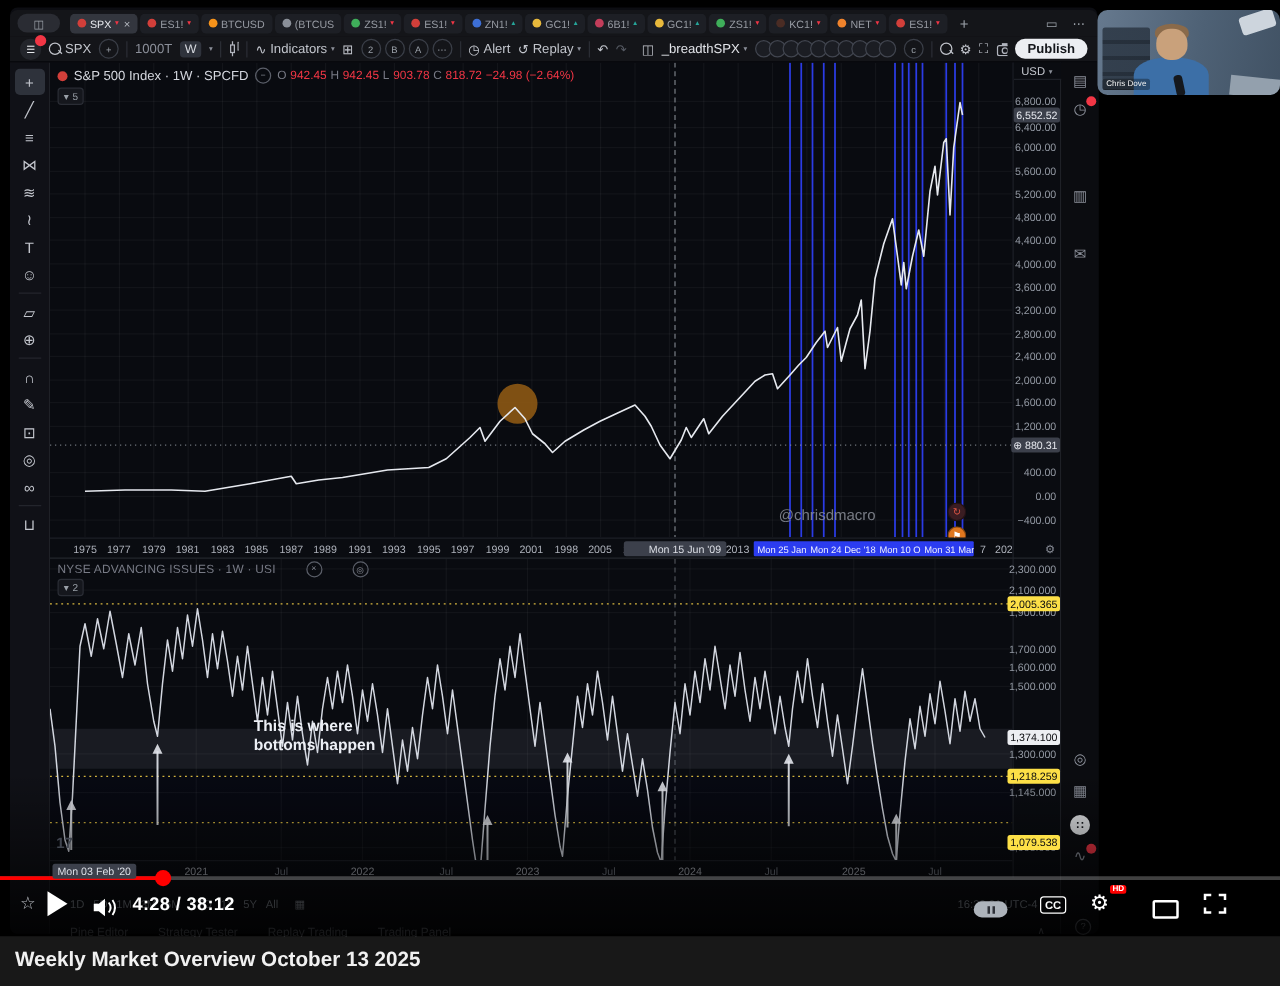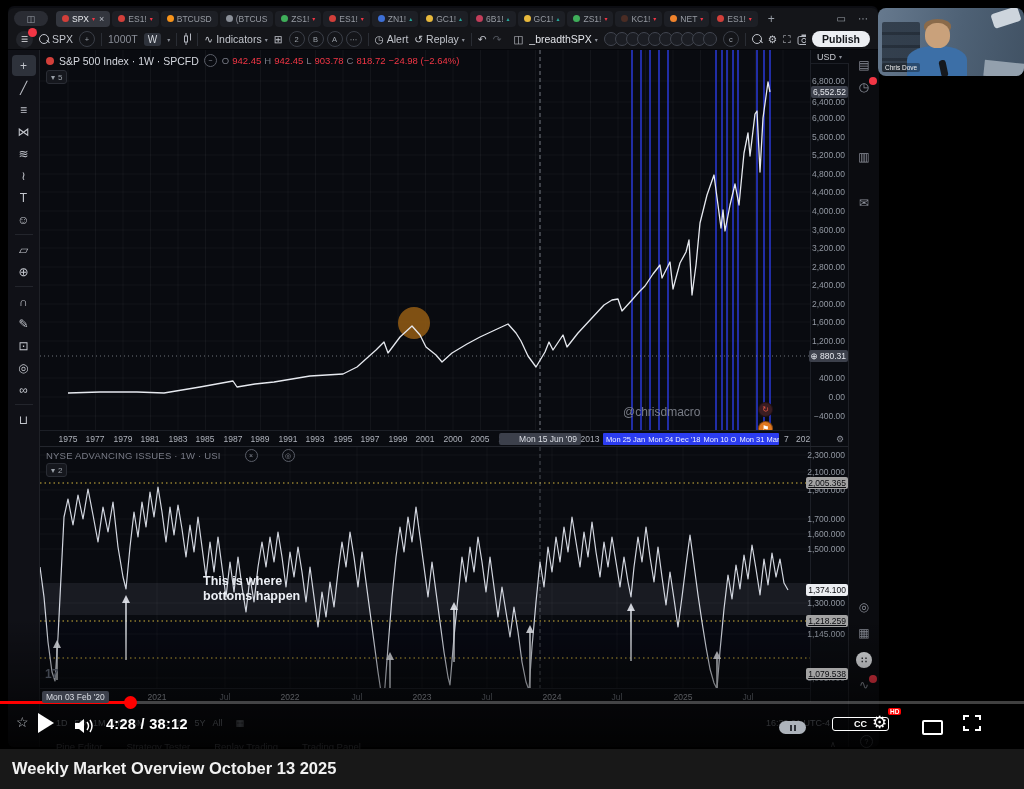--- a/index.html
+++ b/index.html
@@ -42,21 +42,21 @@
   #p1wrap{position:absolute;left:0;top:0;width:770px;height:380px;overflow:hidden;}
   #p2wrap{position:absolute;left:0;top:397px;width:770px;height:241px;overflow:hidden;}
   .axisrow1{position:absolute;left:0;top:380px;width:770px;height:17px;border-top:1px solid #1c1f26;background:#0a0c11;}
   .axisrow2{position:absolute;left:0;top:638px;width:770px;height:14px;border-top:1px solid #1c1f26;background:#0a0c11;}
   .axiscol{position:absolute;left:770px;top:0;width:38px;height:652px;border-left:1px solid #1c1f26;background:#0a0c11;font-size:8.5px;color:#9298a2;}
   .panesep{position:absolute;left:0;top:396px;width:808px;height:1px;background:#23262d;}
   .usdhead{position:absolute;left:0;top:0;width:100%;height:14px;display:flex;align-items:center;gap:3px;padding-left:6px;box-sizing:border-box;color:#c6c9d0;font-size:9px;border-bottom:1px solid #1c1f26;background:#0a0c11;z-index:2;}
   .tick{position:absolute;right:4px;transform:translateY(-50%);white-space:nowrap;}
   .chip{position:absolute;right:1px;transform:translateY(-50%);padding:1px 2px;border-radius:2px;font-size:8.5px;white-space:nowrap;z-index:3;}
   .chip.dark{background:#3c404b;color:#e6e8ee;}
-  .chip.yellow{background:#a3a3a3;color:#0b0c10;text-decoration:underline;}
+  .chip.yellow{background:#fde047;color:#0b0c10;}
   .chip.white{background:#eceef2;color:#0b0c10;}
   .cornergear{position:absolute;right:5px;top:384px;color:#8b8f99;font-size:9px;}
   .yearlb{position:absolute;transform:translateX(-50%);top:3px;font-size:8.5px;color:#aeb2bb;white-space:nowrap;}
   .yearlb.minor{color:#767b85;}
   .fraglb{position:absolute;top:3px;font-size:8.5px;color:#aeb2bb;white-space:nowrap;}
   .timetag{position:absolute;top:2px;transform:translateX(-50%);background:#3c404b;color:#dcdfe6;font-size:8.5px;padding:1px 4px;border-radius:2px;white-space:nowrap;z-index:3;}
   .timetag.left{transform:none;}
   .bluebar{position:absolute;left:563px;top:2px;width:176px;height:12px;background:#2b3cf0;display:flex;align-items:center;gap:3px;padding:0 3px;box-sizing:border-box;overflow:hidden;border-radius:1px;z-index:2;}
   .bluebar span{color:#eef0ff;font-size:7.5px;white-space:nowrap;}
 
@@ -89,21 +89,21 @@
   .shade{position:absolute;left:0;top:618px;width:1024px;height:131px;background:linear-gradient(180deg,rgba(0,0,0,0) 0%,rgba(0,0,0,.45) 55%,rgba(0,0,0,.85) 100%);pointer-events:none;}
   .vptrack{position:absolute;left:0;top:701px;width:1024px;height:3px;background:rgba(255,255,255,.25);}
   .vpplayed{position:absolute;left:0;top:0;height:3px;background:#f00;}
   .vpknob{position:absolute;top:-5px;width:13px;height:13px;border-radius:50%;background:#f00;}
   .star{position:absolute;left:16px;top:714px;color:#b9bdc3;font-size:14px;}
   .play{position:absolute;left:38px;top:713px;width:0;height:0;border-left:16px solid #fff;border-top:10px solid transparent;border-bottom:10px solid transparent;}
   .speaker{position:absolute;left:74px;top:718px;}
   .vtime{position:absolute;left:106px;top:716px;font-size:14.5px;color:#fff;font-weight:700;letter-spacing:.3px;}
   .pausepill{position:absolute;left:779px;top:721px;width:27px;height:13px;background:#adb3bb;border-radius:7px;display:flex;align-items:center;justify-content:center;gap:2px;}
   .pausepill i{width:2px;height:6px;background:#2e3138;}
-  .ccbtn{position:absolute;left:832px;top:717px;border:1.6px solid #fff;border-radius:3px;color:#fff;font-size:9px;font-weight:700;padding:1px 21px;}
+  .ccbtn{position:absolute;left:832px;top:717px;border:1.6px solid #fff;border-radius:3px;color:#fff;font-size:9px;font-weight:700;padding:1px 3px;}
   .gearbtn{position:absolute;left:872px;top:712px;color:#fff;font-size:17px;}
   .hdbadge{position:absolute;left:888px;top:708px;background:#f00;color:#fff;font-size:6.5px;font-weight:700;padding:0 2px;border-radius:2px;}
   .minibtn{position:absolute;left:922px;top:720px;width:17px;height:11px;border:2px solid #fff;border-radius:2px;}
   .fsbtn{position:absolute;left:962px;top:714px;}
 
   .titlebar{position:absolute;left:0;top:749px;width:1024px;height:40px;background:#181818;}
   .vtitle{position:absolute;left:12px;top:10px;font-size:16.5px;font-weight:700;color:#f1f1f1;}
 
   
   .webcam{position:absolute;left:878px;top:8px;width:146px;height:68px;border-radius:8px;overflow:hidden;background:linear-gradient(100deg,#66798e,#4e6175 55%,#415264);}
@@ -416,21 +416,21 @@
           <span class="yearlb" style="left: 138px;">1983</span>
           <span class="yearlb" style="left: 165px;">1985</span>
           <span class="yearlb" style="left: 193px;">1987</span>
           <span class="yearlb" style="left: 220px;">1989</span>
           <span class="yearlb" style="left: 248px;">1991</span>
           <span class="yearlb" style="left: 275px;">1993</span>
           <span class="yearlb" style="left: 303px;">1995</span>
           <span class="yearlb" style="left: 330px;">1997</span>
           <span class="yearlb" style="left: 358px;">1999</span>
           <span class="yearlb" style="left: 385px;">2001</span>
-          <span class="yearlb" style="left: 413px;">2000</span>
+          <span class="yearlb" style="left: 413px;">1998</span>
           <span class="yearlb" style="left: 440px;">2005</span>
           <span class="yearlb" style="left: 468px;">2007</span>
           <span class="yearlb" style="left: 550px;">2013</span>
           <span class="fraglb" style="left: 744px;">7</span>
           <span class="fraglb" style="left: 756px;">202</span>
         </div>
 
       <div id="p2wrap">
         <svg id="p2svg" width="770" height="241" viewBox="0 0 770 241">
             <rect x="0" y="136" width="770" height="32" fill="rgba(164,176,200,0.10)"></rect>

